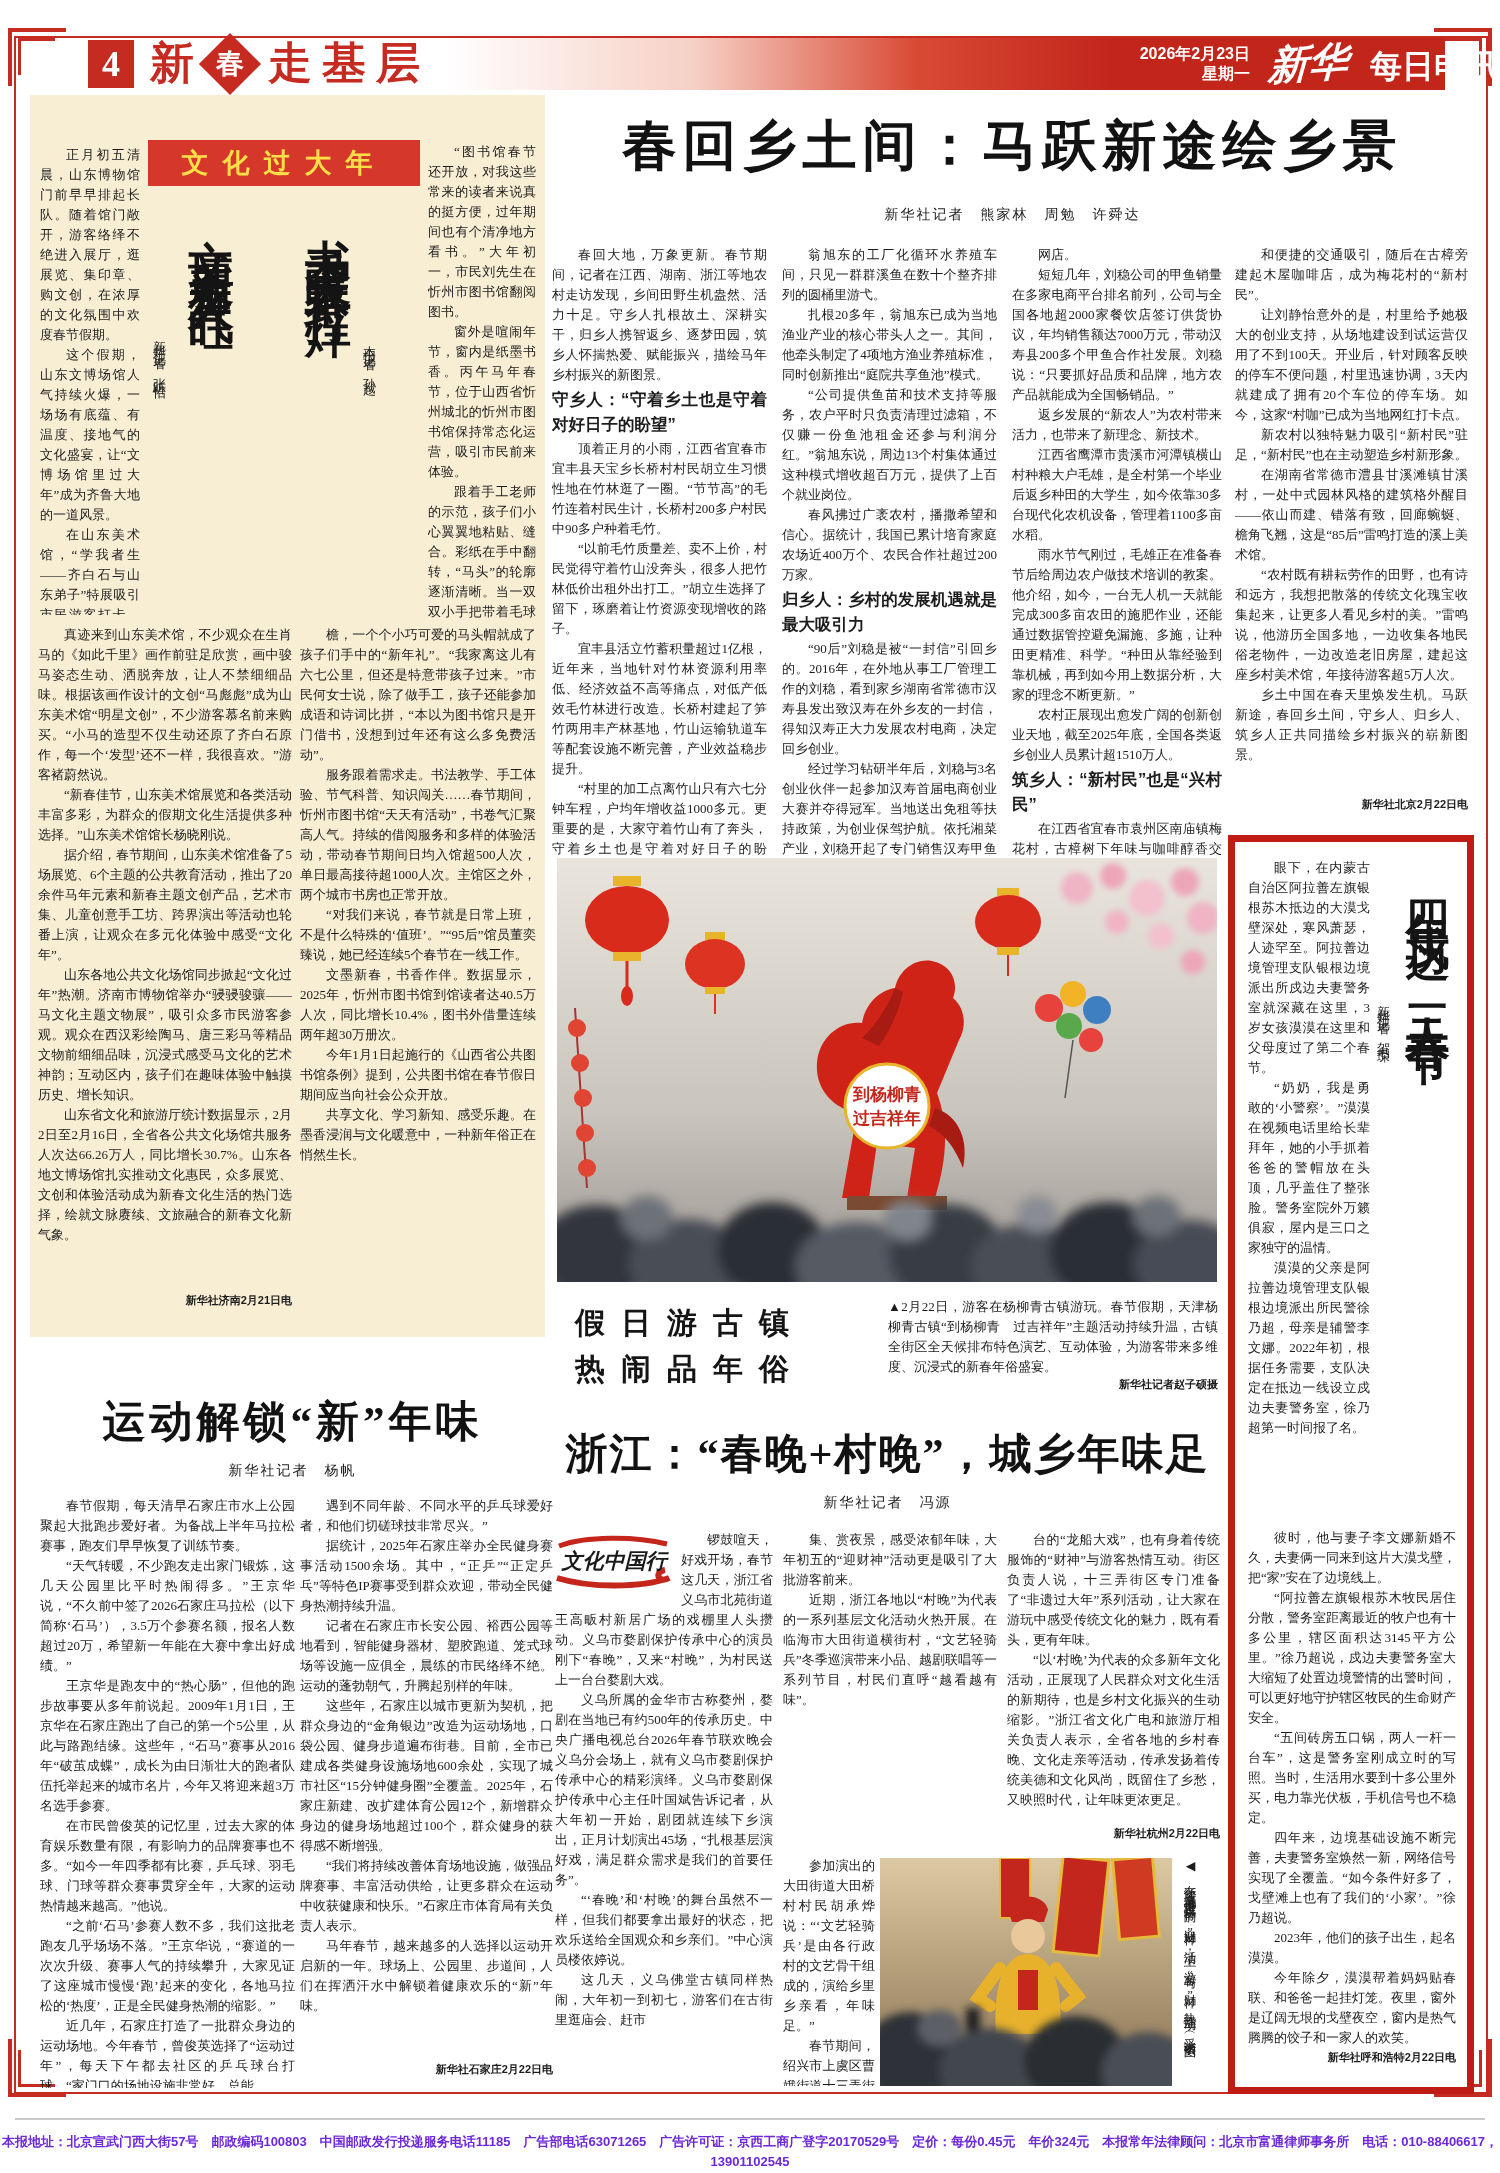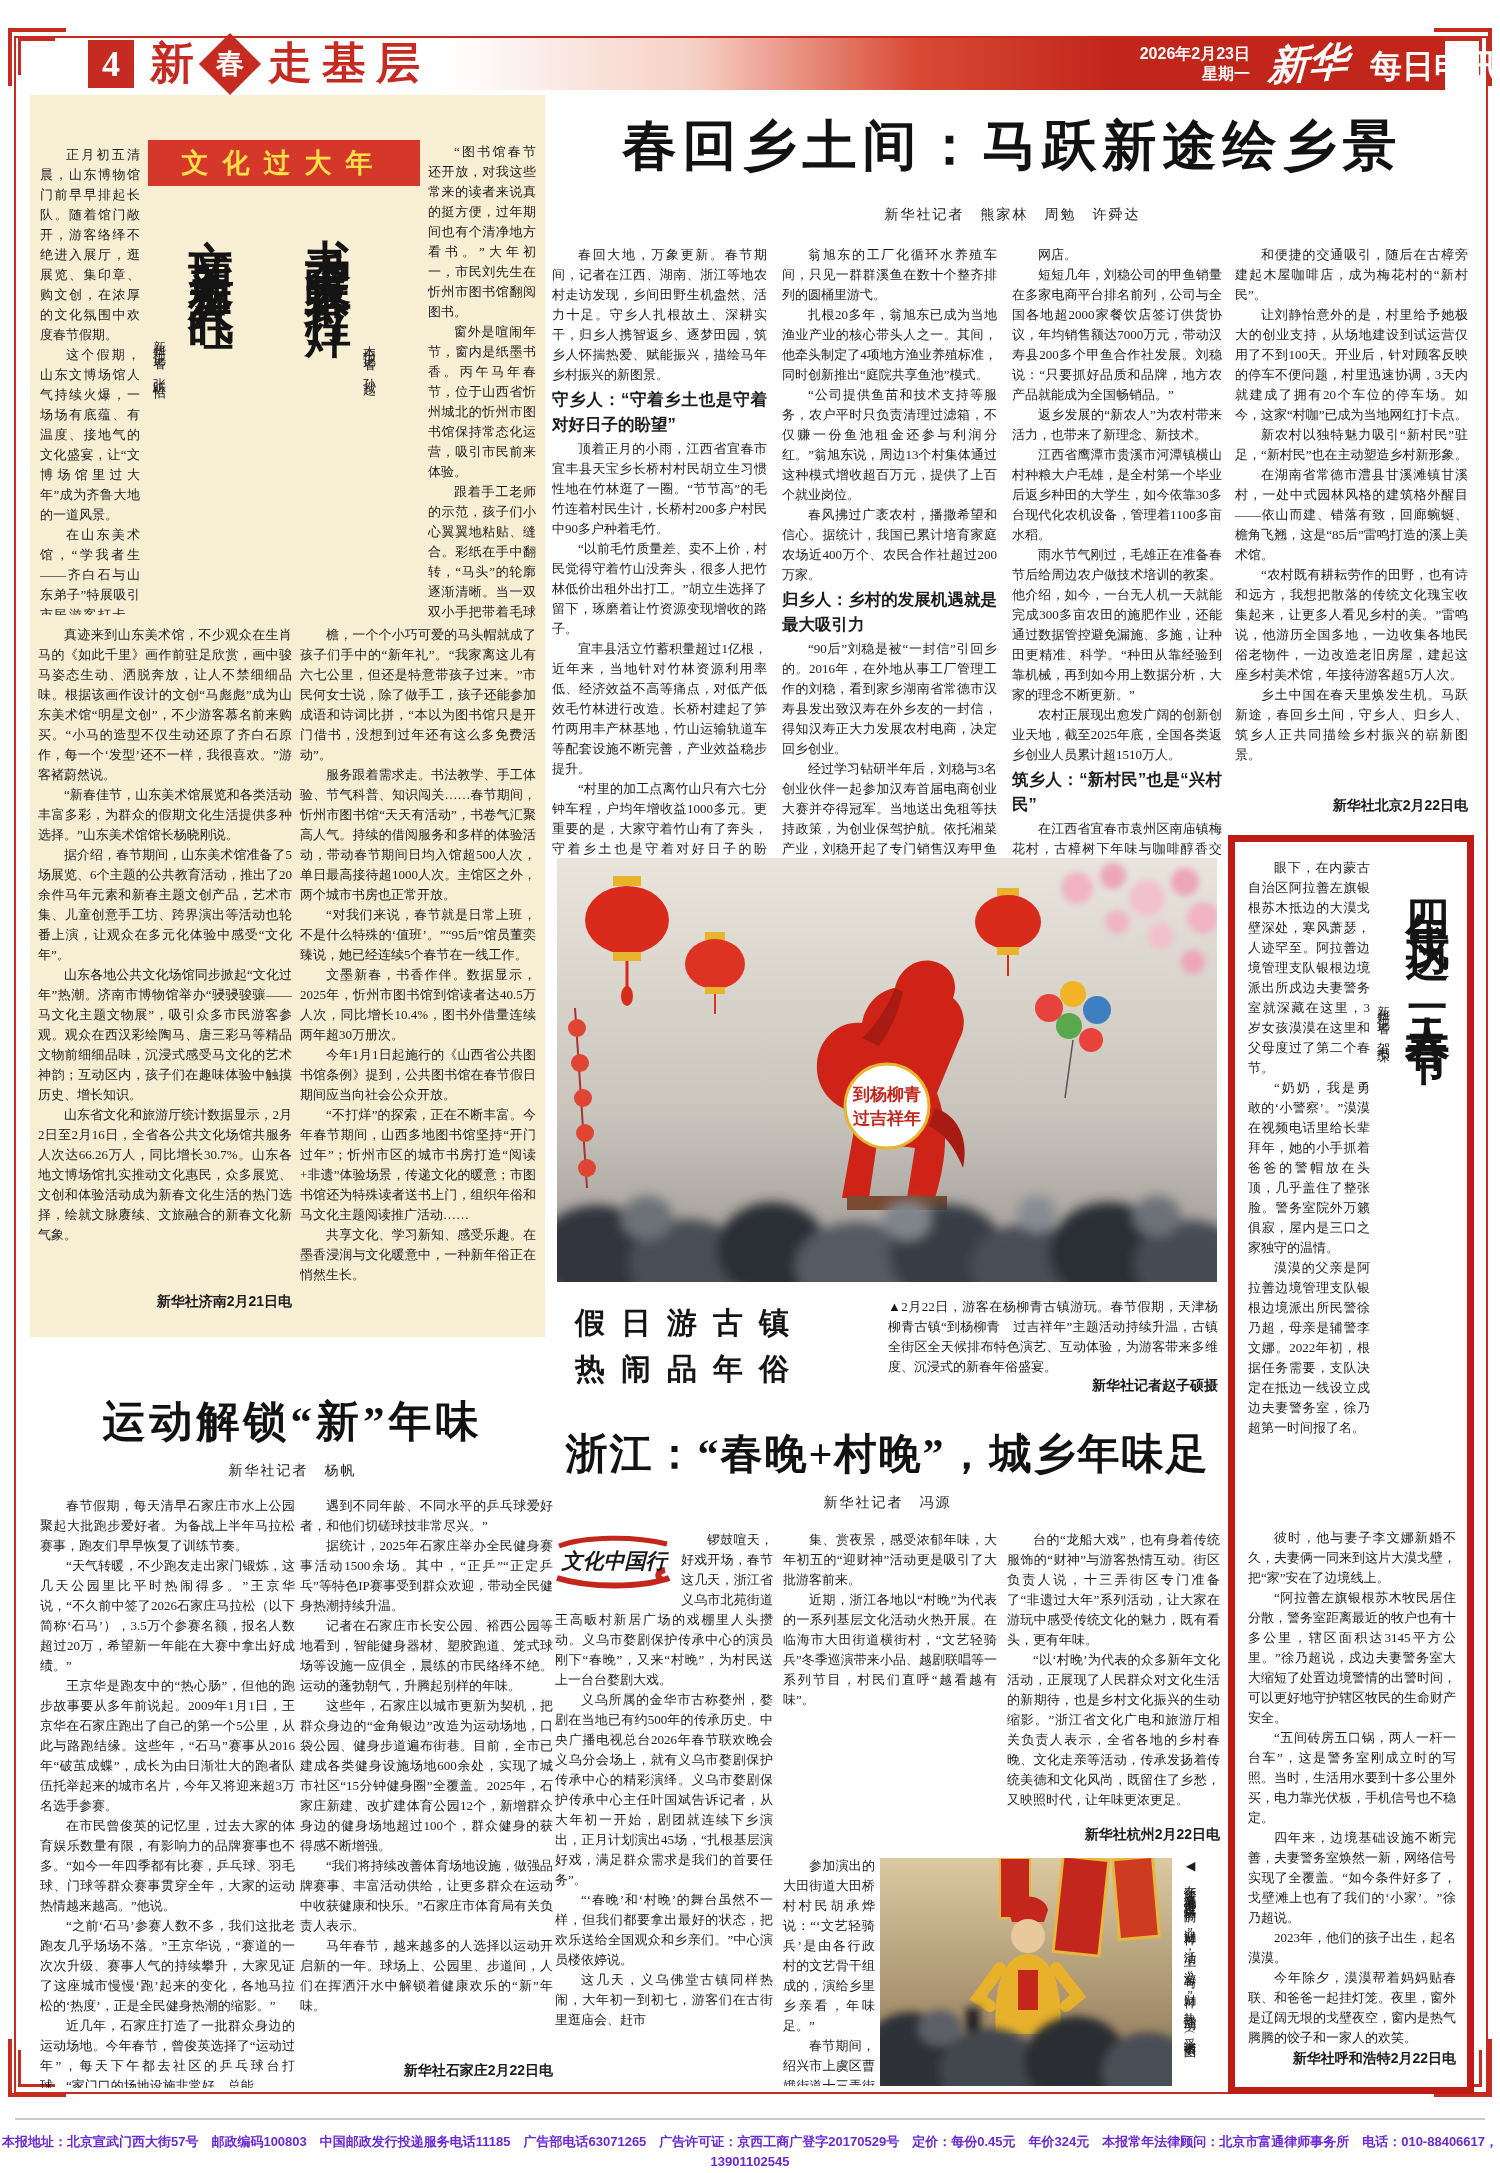--- a/index.html
+++ b/index.html
@@ -29,21 +29,21 @@
   .banddate{position:absolute;left:1060px;top:44px;width:190px;color:#fff;text-align:right;
             font:bold 16px/20px "Liberation Sans","DejaVu Sans",sans-serif;}
   .mast{position:absolute;left:1268px;top:40px;color:#fff;white-space:nowrap;}
   .mast .scr{font:bold italic 40px/48px "Liberation Serif",serif;display:inline-block;transform:rotate(-4deg) skewX(-6deg);}
   .mast .rst{font:bold 32px/48px "Liberation Serif",serif;margin-left:18px;}
   
   .bodytxt{font-size:13px;line-height:20px;text-align:justify;overflow:hidden;}
   .bodytxt p.para{margin:0;text-indent:2em;}
   .bodytxt p.subhead{margin:2px 0;text-indent:0;font-family:"Liberation Sans","DejaVu Sans",sans-serif;
                      font-weight:bold;font-size:16.5px;line-height:25px;}
-  .dateline{font-family:"Liberation Sans","DejaVu Sans",sans-serif;font-weight:bold;font-size:14px;text-align:right;}
+  .dateline{font-family:"Liberation Sans","DejaVu Sans",sans-serif;font-weight:bold;font-size:11px;text-align:right;}
   .byline{font-size:14px;letter-spacing:2px;text-align:center;color:#222;}
   .vert{writing-mode:vertical-rl;text-orientation:upright;}
   .vtitle{writing-mode:vertical-rl;text-orientation:upright;font-weight:bold;color:#141414;
           font-family:"Liberation Serif","DejaVu Serif",serif;}
   .vbyline{writing-mode:vertical-rl;text-orientation:upright;font-size:13px;letter-spacing:4px;color:#222;}
   .headline{font-weight:bold;color:#121212;text-align:center;font-family:"Liberation Serif","DejaVu Serif",serif;}
   
   .cream{position:absolute;left:30px;top:95px;width:515px;height:1242px;background:#f8eed4;}
   .cbanner{position:absolute;left:148px;top:140px;width:272px;height:46px;background:#d6372b;color:#fde047;
            font:bold 27px/46px "Liberation Sans","DejaVu Sans",sans-serif;text-align:center;letter-spacing:14px;}
@@ -107,21 +107,20 @@
       <p class="para">山东省文化和旅游厅统计数据显示，2月2日至2月16日，全省各公共文化场馆共服务人次达66.26万人，同比增长30.7%。山东各地文博场馆扎实推动文化惠民，众多展览、文创和体验活动成为新春文化生活的热门选择，绘就文脉赓续、文旅融合的新春文化新气象。</p>
     </div>
   <div class="dateline">新华社济南2月21日电</div>
 </div>
 <div class="abs bodytxt" style="left:300px;top:625px;width:236px;height:706px;">
     <p class="para">檐，一个个小巧可爱的马头帽就成了孩子们手中的“新年礼”。“我家离这儿有六七公里，但还是特意带孩子过来。”市民何女士说，除了做手工，孩子还能参加成语和诗词比拼，“本以为图书馆只是开门借书，没想到过年还有这么多免费活动”。</p>
     <p class="para">服务跟着需求走。书法教学、手工体验、节气科普、知识闯关……春节期间，忻州市图书馆“天天有活动”，书卷气汇聚高人气。持续的借阅服务和多样的体验活动，带动春节期间日均入馆超500人次，单日最高接待超1000人次。主馆区之外，两个城市书房也正常开放。</p>
     <p class="para">“对我们来说，春节就是日常上班，不是什么特殊的‘值班’。”“95后”馆员董奕臻说，她已经连续5个春节在一线工作。</p>
     <p class="para">文墨新春，书香作伴。数据显示，2025年，忻州市图书馆到馆读者达40.5万人次，同比增长10.4%，图书外借量连续两年超30万册次。</p>
     <p class="para">今年1月1日起施行的《山西省公共图书馆条例》提到，公共图书馆在春节假日期间应当向社会公众开放。</p>
-    <p class="para">“不打烊”的探索，正在不断丰富。今年春节期间，山西多地图书馆坚持“开门过年”；忻州市区的城市书房打造“阅读+非遗”体验场景，传递文化的暖意；市图书馆还为特殊读者送书上门，组织年俗和马文化主题阅读推广活动……</p>
     <p class="para">共享文化、学习新知、感受乐趣。在墨香浸润与文化暖意中，一种新年俗正在悄然生长。</p>
   </div>
 
 <div class="abs headline" style="left:555px;top:106px;width:915px;font-size:54px;line-height:80px;letter-spacing:6px;">春回乡土间：马跃新途绘乡景</div>
 <div class="abs byline" style="left:555px;top:206px;width:915px;">新华社记者　熊家林　周勉　许舜达</div>
 <div class="abs bodytxt" style="left:552px;top:245px;width:215px;height:610px;">
     <p class="para">春回大地，万象更新。春节期间，记者在江西、湖南、浙江等地农村走访发现，乡间田野生机盎然、活力十足。守乡人扎根故土、深耕实干，归乡人携智返乡、逐梦田园，筑乡人怀揣热爱、赋能振兴，描绘马年乡村振兴的新图景。</p>
     <p class="subhead">守乡人：“守着乡土也是守着对好日子的盼望”</p>
     <p class="para">顶着正月的小雨，江西省宜春市宜丰县天宝乡长桥村村民胡立生习惯性地在竹林逛了一圈。“节节高”的毛竹连着村民生计，长桥村200多户村民中90多户种着毛竹。</p>
     <p class="para">“以前毛竹质量差、卖不上价，村民觉得守着竹山没奔头，很多人把竹林低价出租外出打工。”胡立生选择了留下，琢磨着让竹资源变现增收的路子。</p>

